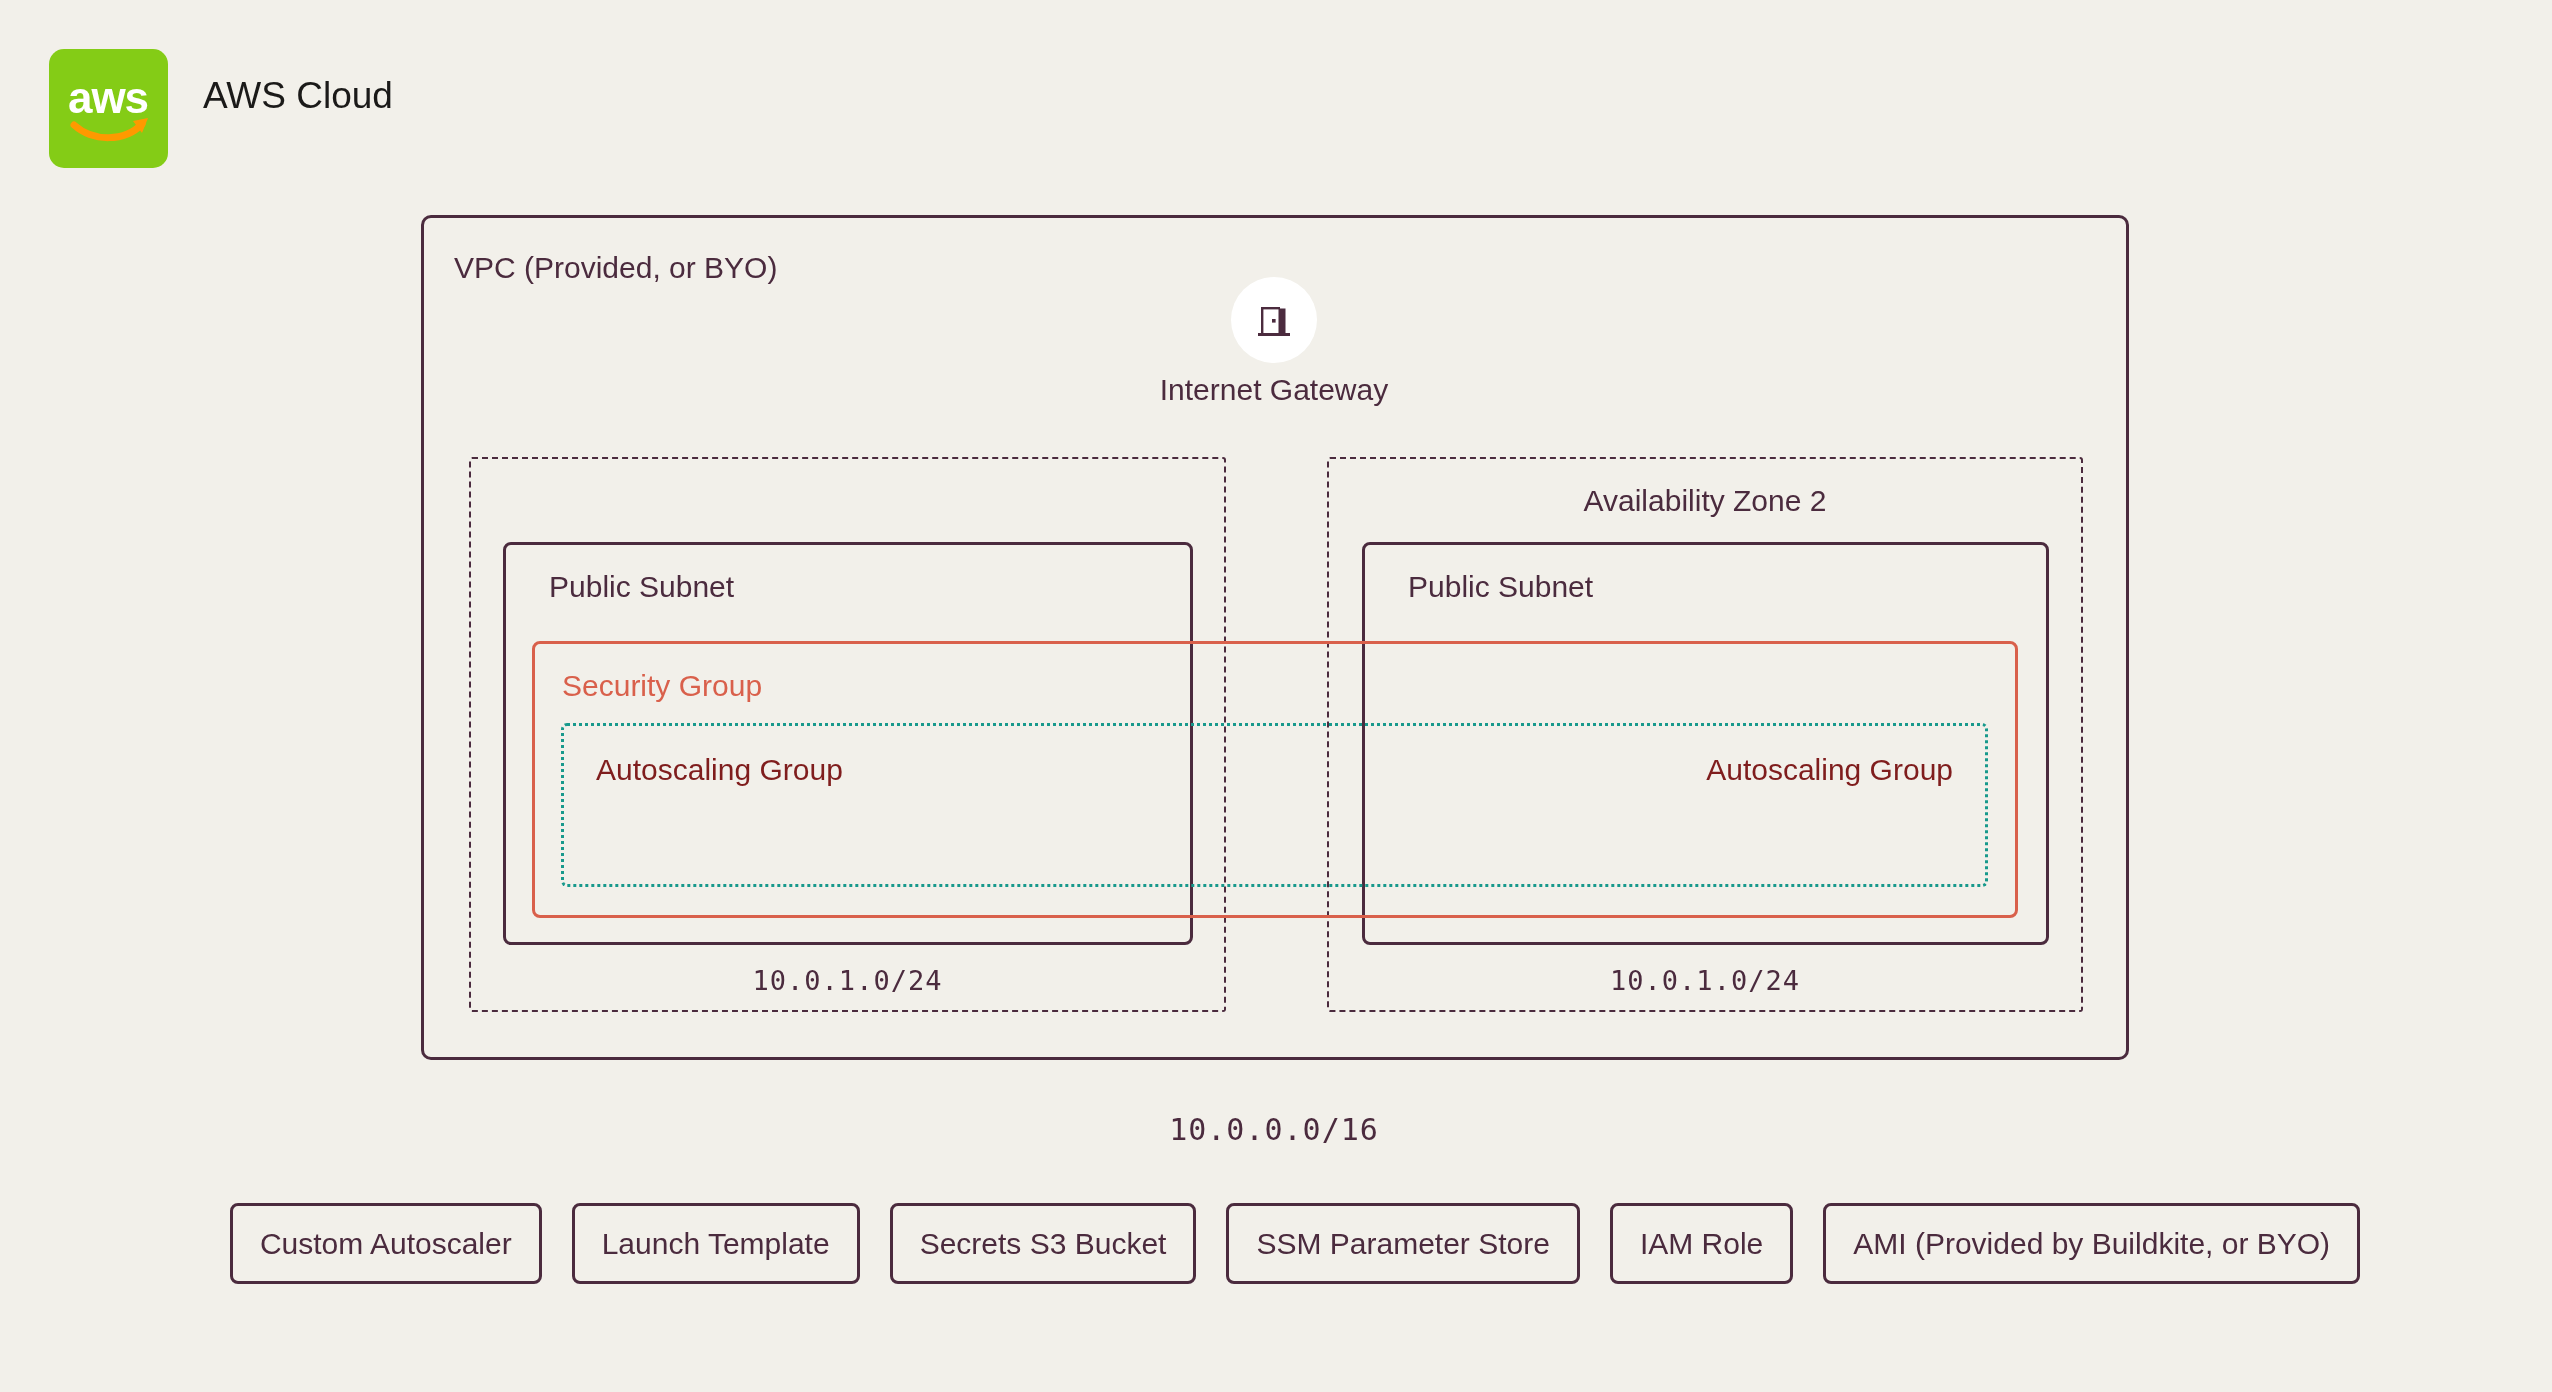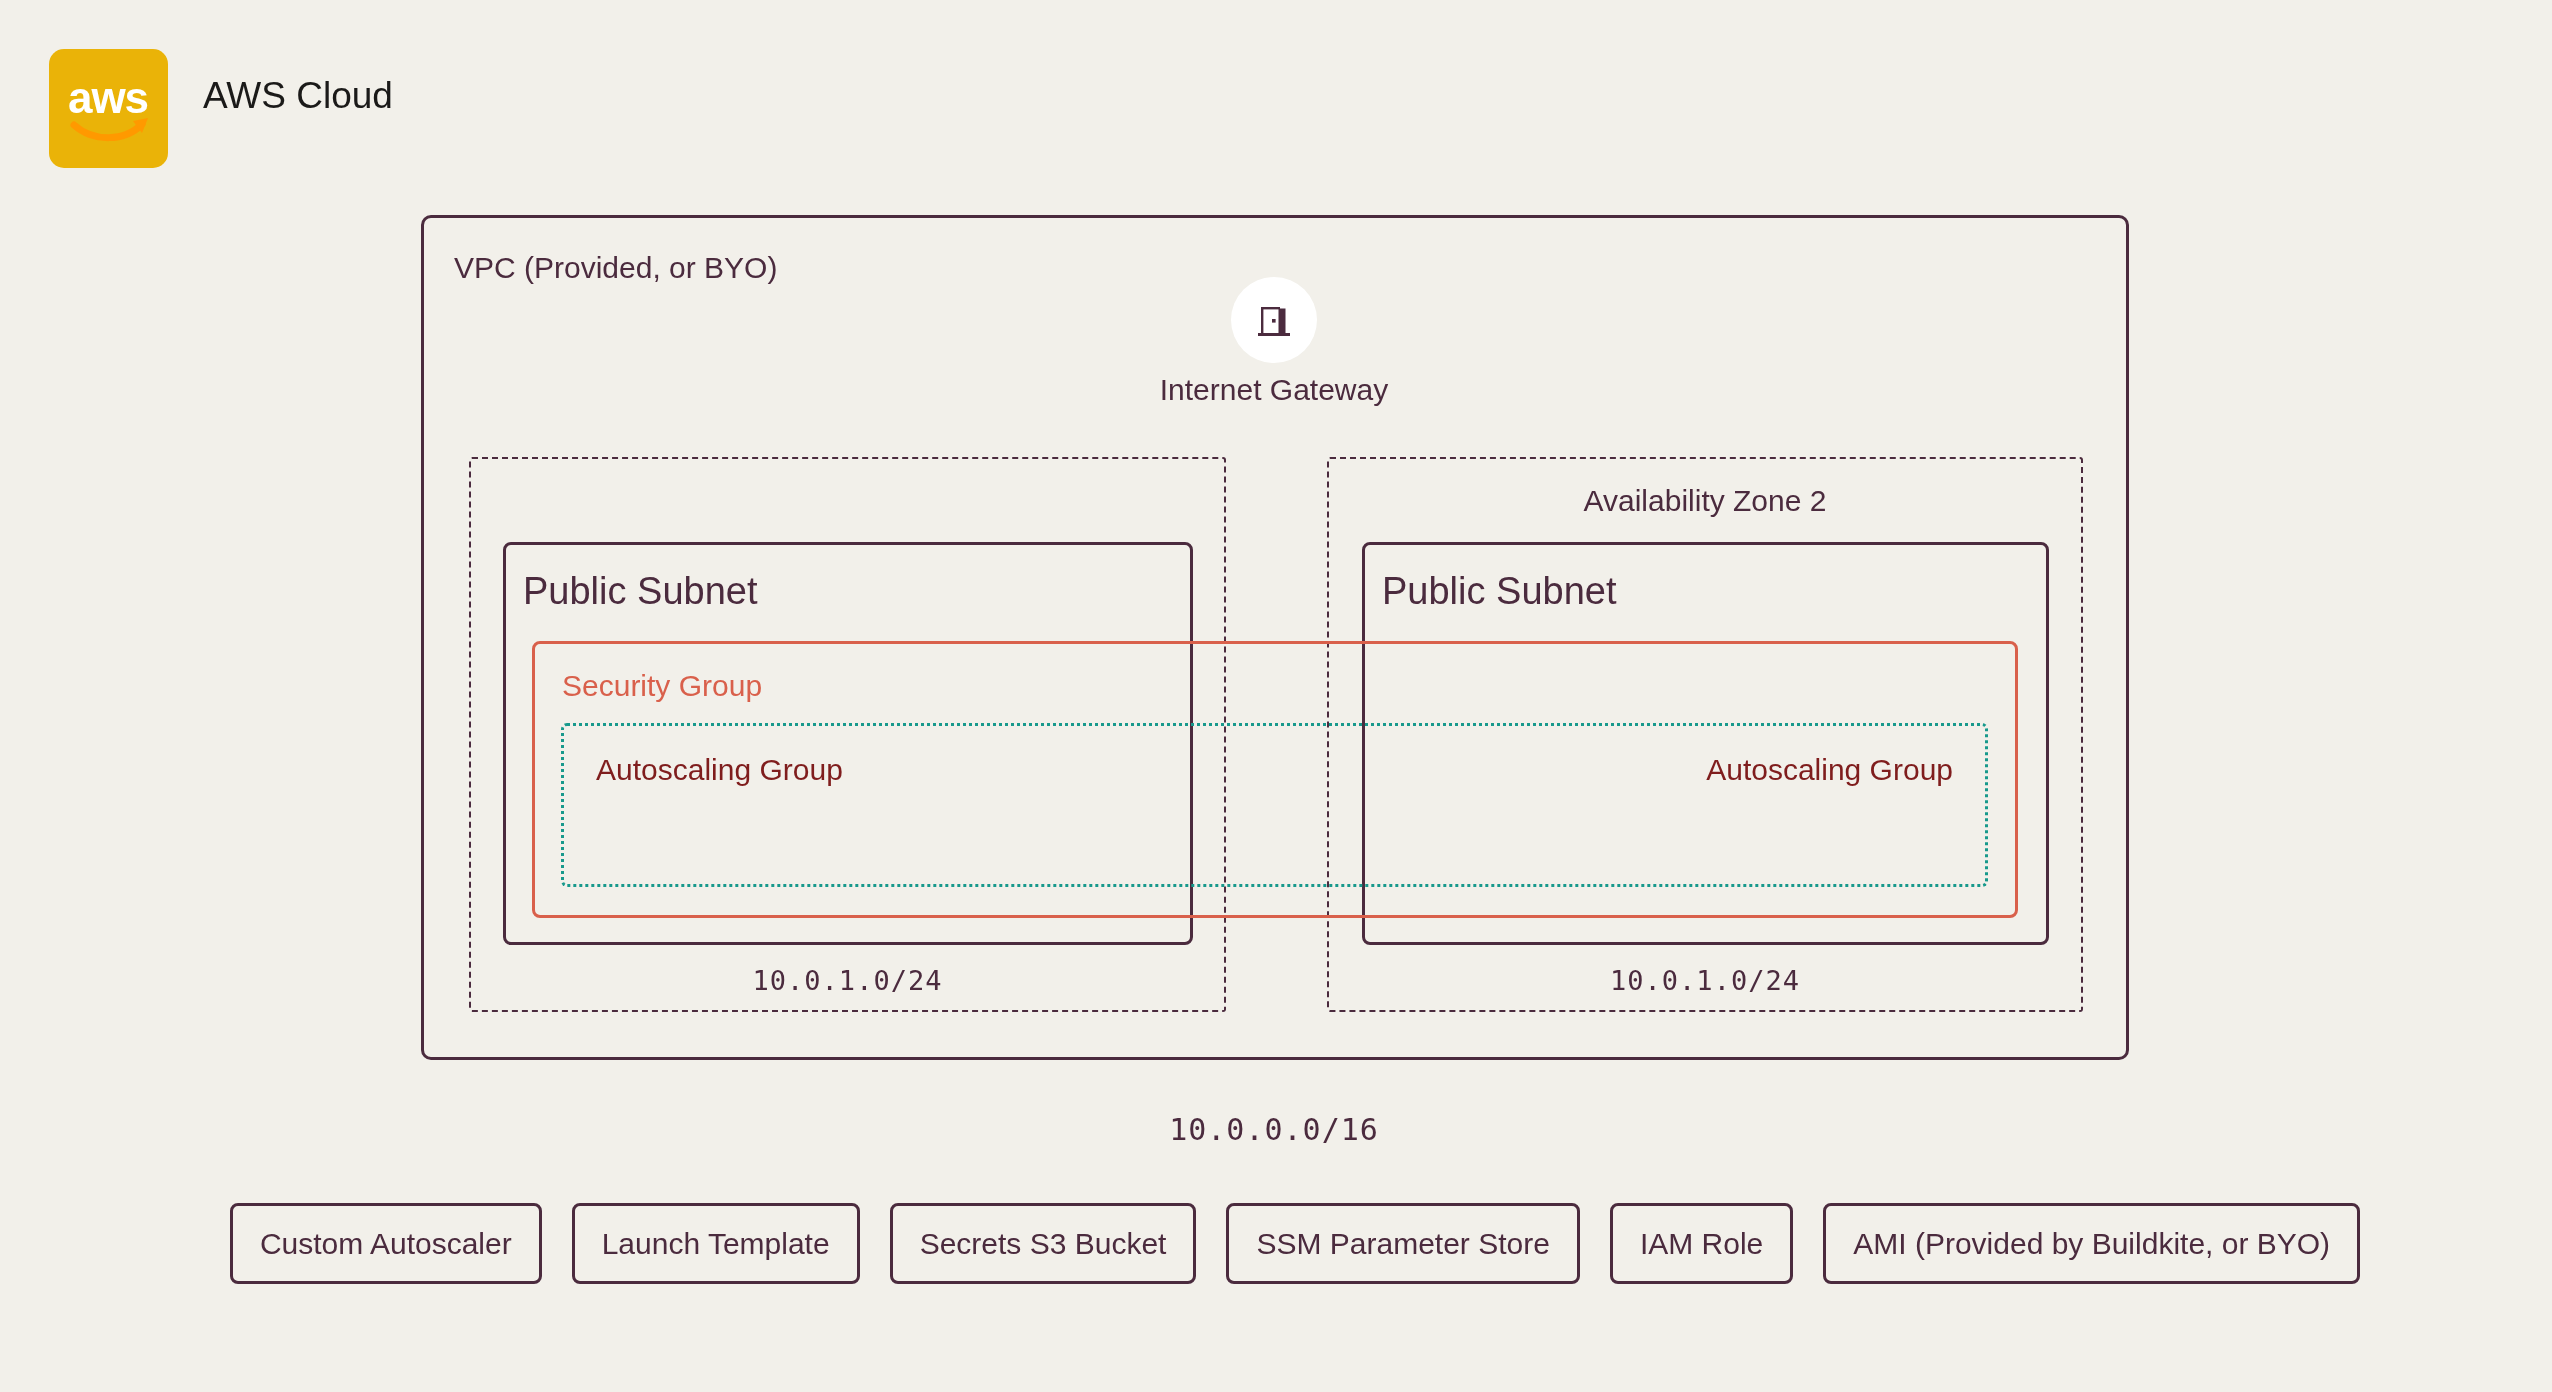--- a/index.html
+++ b/index.html
@@ -15,21 +15,21 @@
     font-family: "Liberation Sans", sans-serif;
     color: #4B2B3E;
     overflow: hidden;
   }
 
   
   .aws-logo {
     position: absolute;
     left: 49px; top: 49px;
     width: 119px; height: 119px;
-    background: #eab308;
+    background: #84cc16;
     border-radius: 15px;
   }
   .aws-cloud-label {
     position: absolute;
     left: 203px; top: 76px;
     font-size: 37px;
     line-height: 1.1;
     color: #1B1A19;
   }
 
@@ -93,22 +93,22 @@
     top: 83px;
     height: 403px;
     border: 3px solid #4B2B3E;
     border-radius: 8px;
     box-sizing: border-box;
   }
   .subnet-1 { left: 32px; width: 690px; }
   .subnet-2 { left: 33px; width: 687px; }
   .subnet-label {
     position: absolute;
-    left: 17px; top: 24px;
-    font-size: 38px;
+    left: 43px; top: 24px;
+    font-size: 30px;
     line-height: 1.2;
   }
   .az-cidr {
     position: absolute;
     left: 0; bottom: 14px;
     width: 100%;
     text-align: center;
     font-size: 27px;
     font-family: "DejaVu Sans Mono", monospace;
     letter-spacing: 1px;

